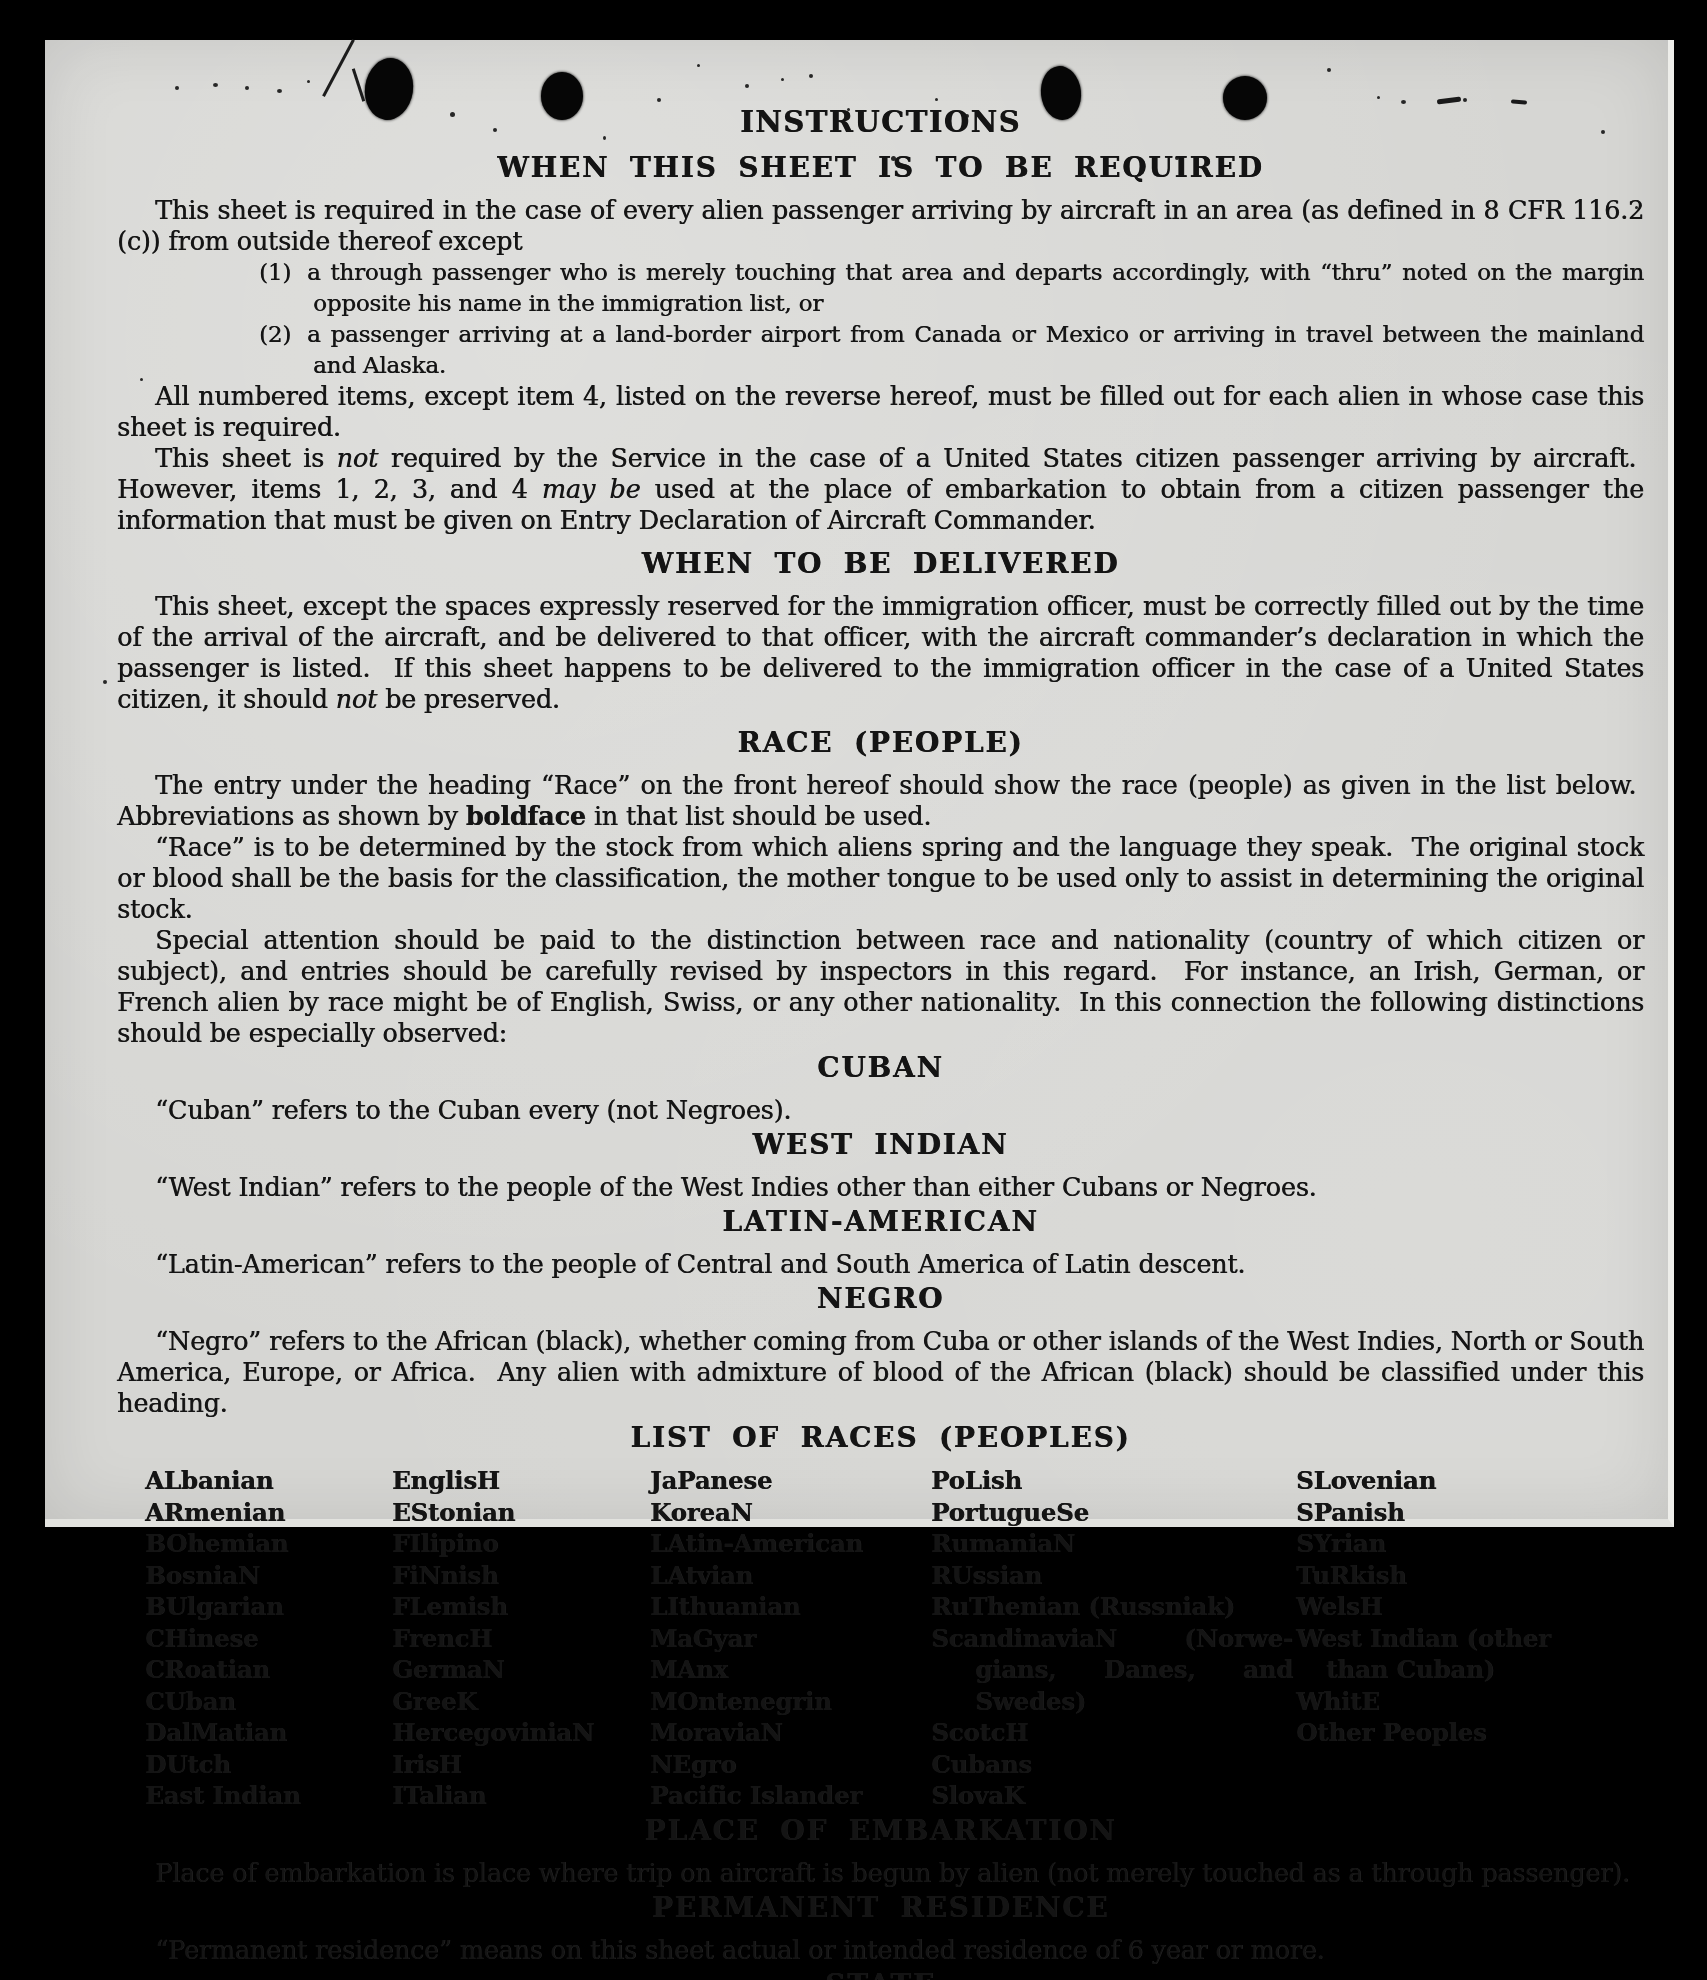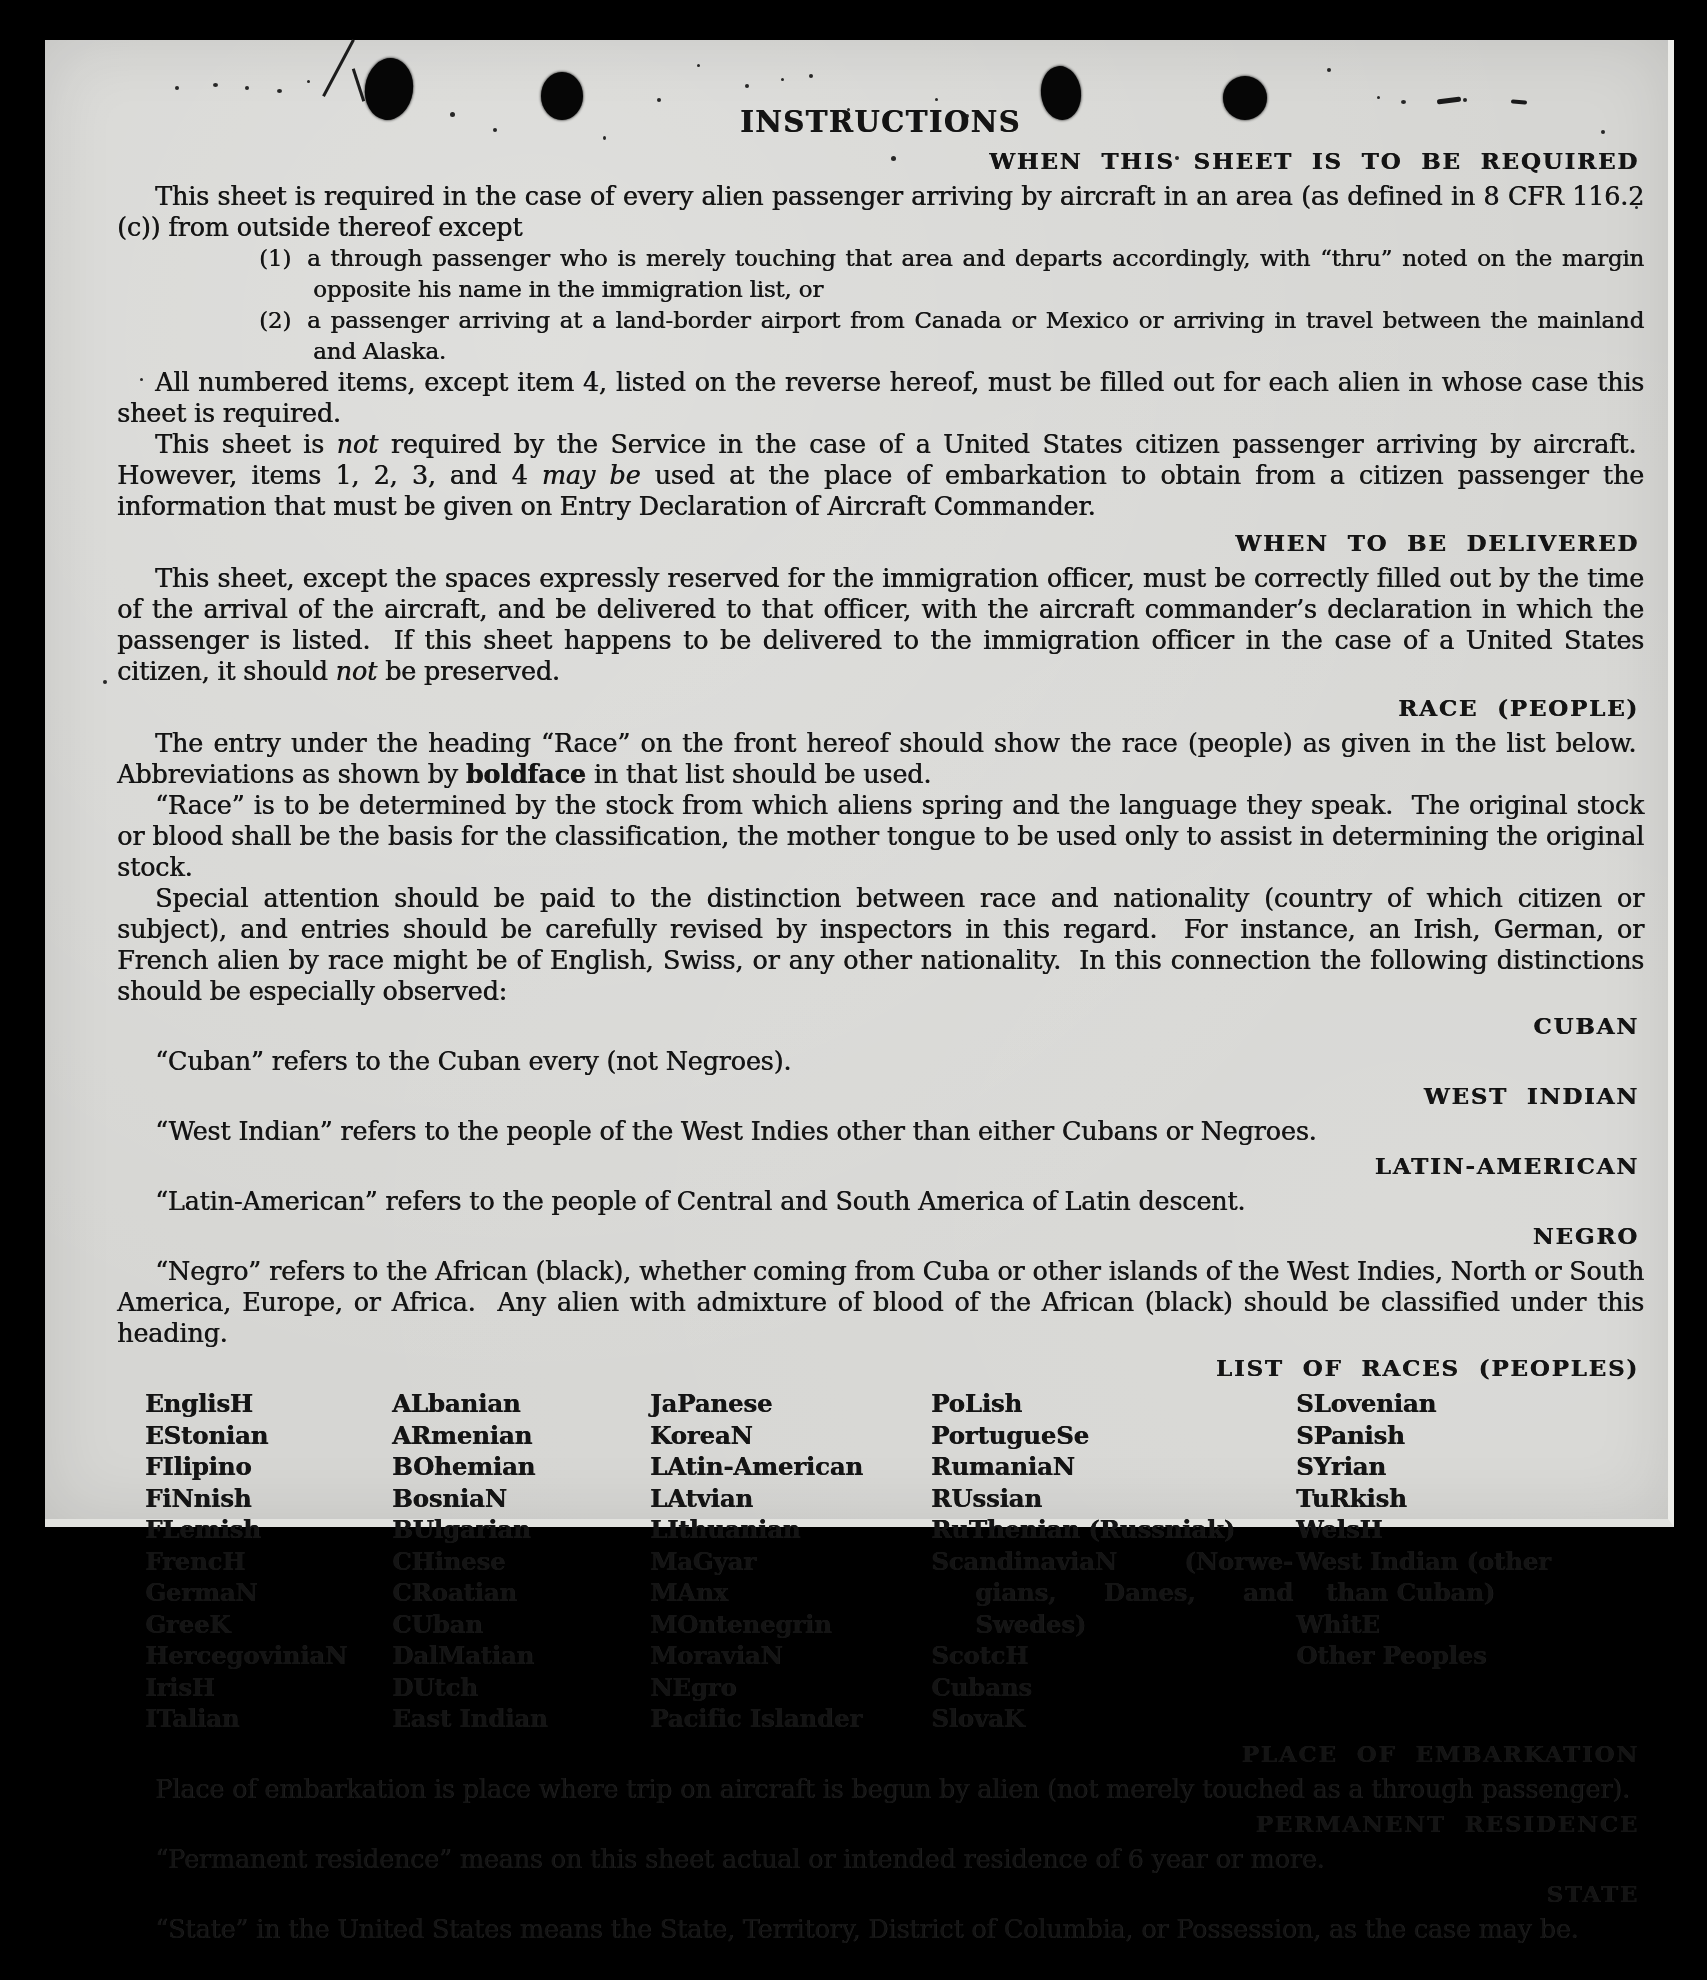--- a/index.html
+++ b/index.html
@@ -13,21 +13,21 @@
          border-right:6px solid #eeeeea;border-bottom:8px solid #e3e3df;
          box-shadow:inset 0 0 70px rgba(0,0,0,0.10);}
   .content{position:relative;padding:64px 24px 0 72px;}
   .para{margin:0;font-size:25.5px;line-height:31px;text-align:justify;
         letter-spacing:-0.2px;text-shadow:0.5px 0.3px 0 #2a2a2a;}
   .ind{text-indent:38px;}
   .numitem{margin:0;font-size:23px;line-height:31px;text-align:justify;
            letter-spacing:-0.2px;text-shadow:0.5px 0.3px 0 #2a2a2a;
            padding-left:196px;text-indent:-54px;}
   .numitem .num{margin-right:16px;}
-  .h{margin:5px;text-align:right;font-weight:700;font-size:23px;line-height:31px;
+  .h{margin:12px;text-align:center;font-weight:700;font-size:28px;line-height:31px;
      letter-spacing:1.8px;word-spacing:9px;text-shadow:0.4px 0.3px 0 #222;}
   .h.gap{margin-top:3px;}
   .title{margin:0;text-align:center;font-weight:700;font-size:29px;line-height:36px;
          letter-spacing:1.5px;text-shadow:0.6px 0.4px 0 #222;}
   .it{font-style:italic;margin-top:44px;}
   .bf{font-weight:700;}
   .races{display:grid;grid-template-columns:247px 258px 281px 365px auto;
          margin-left:28px;align-items:start;}
   .race-item{font-weight:700;font-size:24.5px;line-height:31.5px;letter-spacing:-0.2px;
              text-shadow:0.4px 0.3px 0 #222;hyphens:manual;}
@@ -102,45 +102,45 @@
     <p class="para ind">“Cuban” refers to the Cuban every (not Negroes).</p>
     <p class="h gap">WEST INDIAN</p>
     <p class="para ind">“West Indian” refers to the people of the West Indies other than either Cubans or Negroes.</p>
     <p class="h gap">LATIN-AMERICAN</p>
     <p class="para ind">“Latin-American” refers to the people of Central and South America of Latin descent.</p>
     <p class="h gap">NEGRO</p>
     <p class="para ind">“Negro” refers to the African (black), whether coming from Cuba or other islands of the West Indies, North or South America, Europe, or Africa.&nbsp; Any alien with admixture of blood of the African (black) should be clas­sified under this heading.</p>
 
     <p class="h gap">LIST OF RACES (PEOPLES)</p>
     <div class="races">
+      <div class="col col1">
+          <div class="race-item">ALbanian</div>
+          <div class="race-item">ARmenian</div>
+          <div class="race-item">BOhemian</div>
+          <div class="race-item">BosniaN</div>
+          <div class="race-item">BUlgarian</div>
+          <div class="race-item">CHinese</div>
+          <div class="race-item">CRoatian</div>
+          <div class="race-item">CUban</div>
+          <div class="race-item">DalMatian</div>
+          <div class="race-item">DUtch</div>
+          <div class="race-item">East Indian</div>
+        </div>
       <div class="col col2">
           <div class="race-item">EnglisH</div>
           <div class="race-item">EStonian</div>
           <div class="race-item">FIlipino</div>
           <div class="race-item">FiNnish</div>
           <div class="race-item">FLemish</div>
           <div class="race-item">FrencH</div>
           <div class="race-item">GermaN</div>
           <div class="race-item">GreeK</div>
           <div class="race-item">HercegoviniaN</div>
           <div class="race-item">IrisH</div>
           <div class="race-item">ITalian</div>
-        </div>
-      <div class="col col1">
-          <div class="race-item">ALbanian</div>
-          <div class="race-item">ARmenian</div>
-          <div class="race-item">BOhemian</div>
-          <div class="race-item">BosniaN</div>
-          <div class="race-item">BUlgarian</div>
-          <div class="race-item">CHinese</div>
-          <div class="race-item">CRoatian</div>
-          <div class="race-item">CUban</div>
-          <div class="race-item">DalMatian</div>
-          <div class="race-item">DUtch</div>
-          <div class="race-item">East Indian</div>
         </div>
       <div class="col col3">
           <div class="race-item">JaPanese</div>
           <div class="race-item">KoreaN</div>
           <div class="race-item">LAtin-American</div>
           <div class="race-item">LAtvian</div>
           <div class="race-item">LIthuanian</div>
           <div class="race-item">MaGyar</div>
           <div class="race-item">MAnx</div>
           <div class="race-item">MOntenegrin</div>

